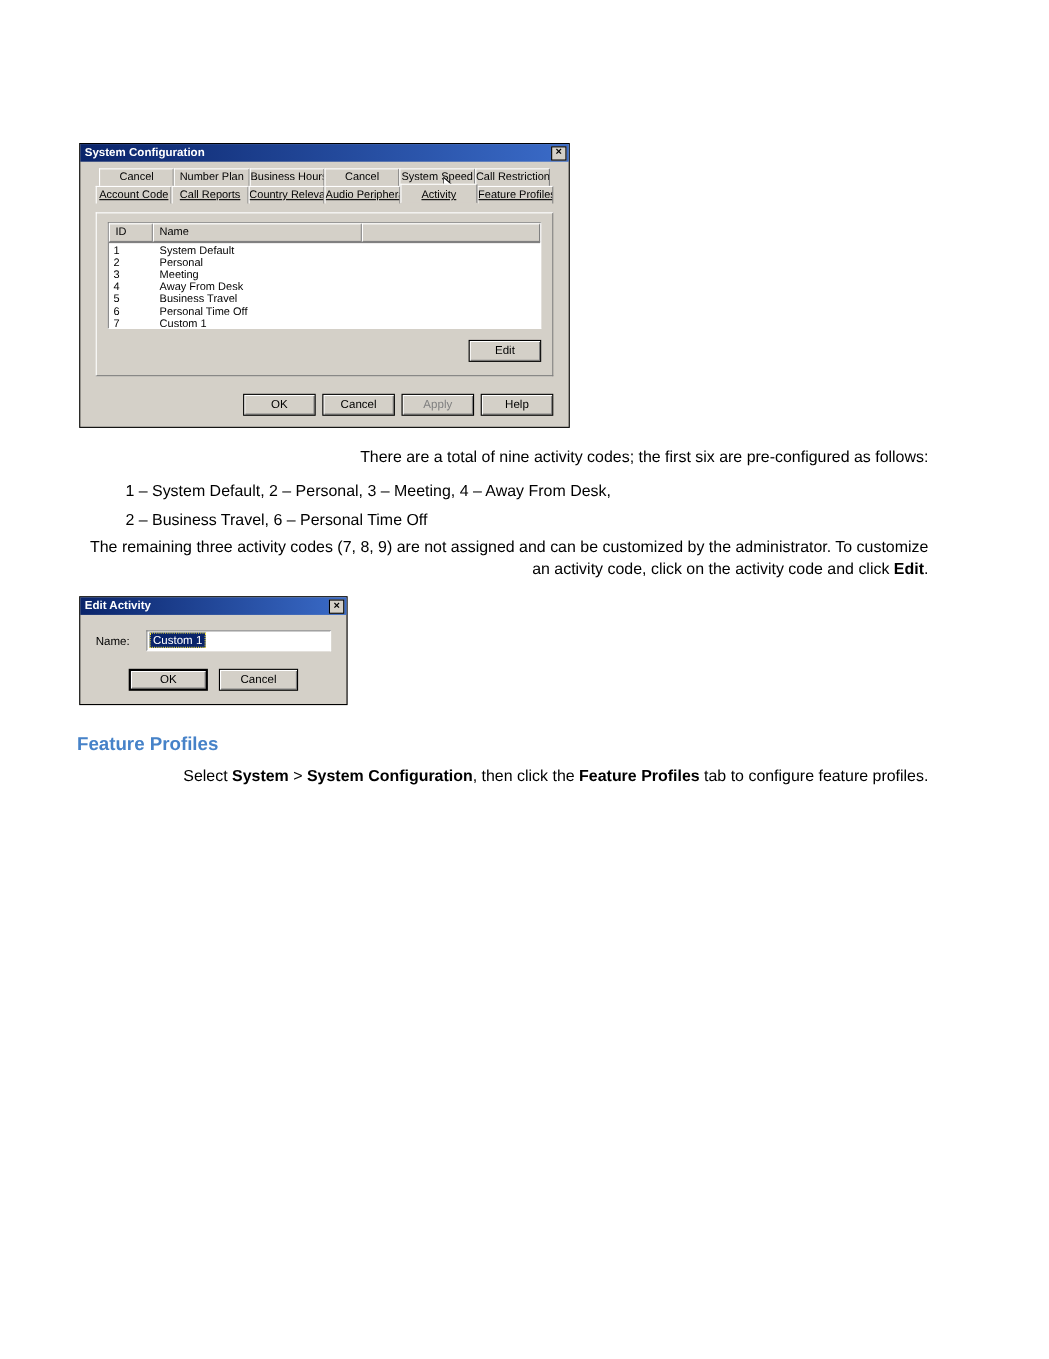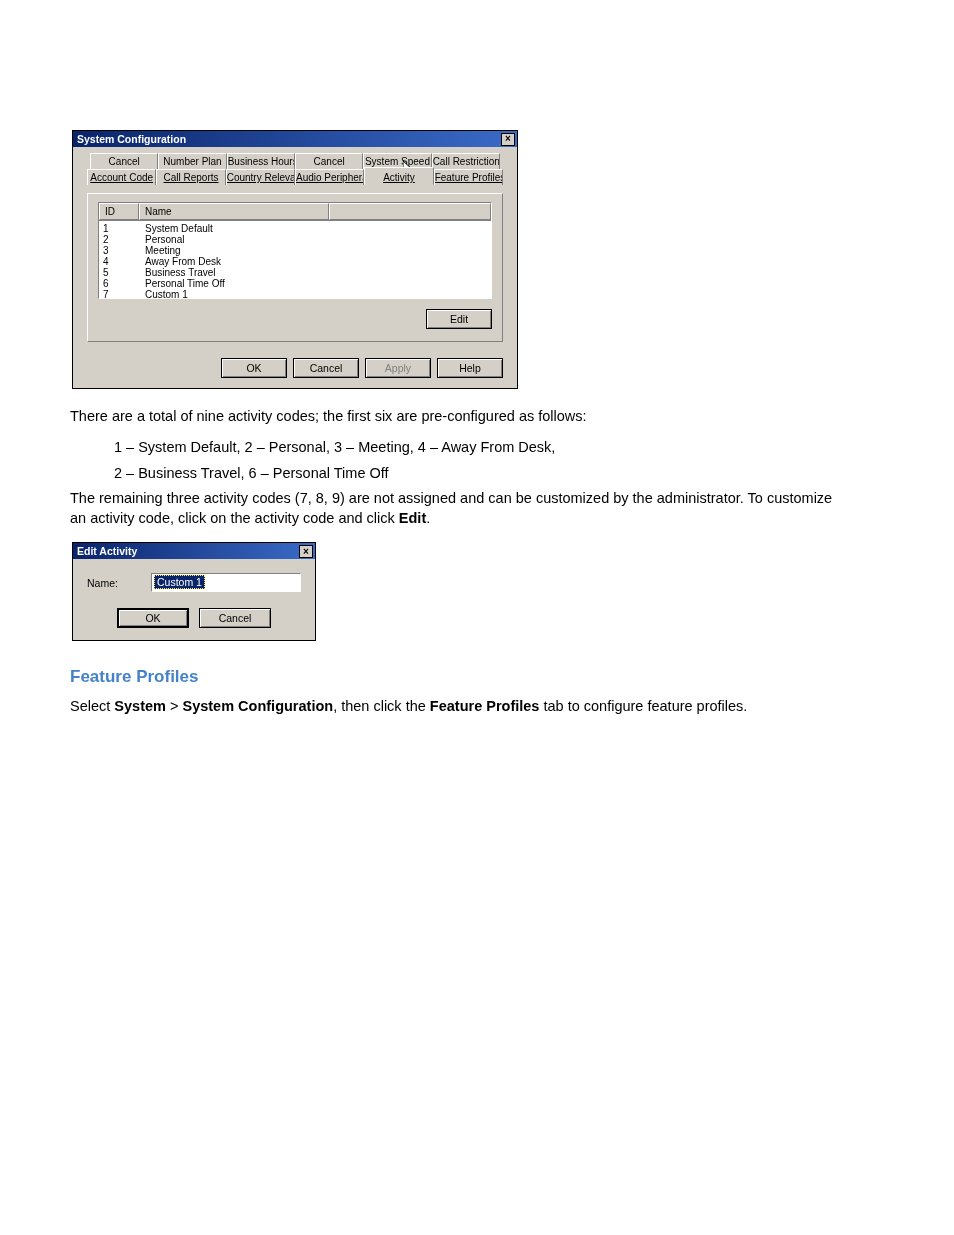--- a/index.html
+++ b/index.html
@@ -106,21 +106,21 @@
     text-align:center; line-height:18px;
     font-family:Tahoma,Arial,sans-serif;
   }
   .btn.disabled { color:#808080; }
   .win .footer {
     display:flex; justify-content:flex-end; gap:6px;
     padding: 6px 14px 10px 14px;
   }
 
   
-  .para { margin: 6px 0 10px 0; line-height:1.35; }
+  .para { margin: 6px 0 10px 0; line-height:1.35;text-align:right; }
   .indent { margin-left:44px; margin-top:6px; margin-bottom:6px; line-height:1.4; }
   .bold { font-weight:bold; }
   .blue { color:#4682c8; font-weight:bold; font-size:17px; margin-top:26px; margin-bottom:10px; }
 
   
   .win2 {
     margin: 14px 0 14px 2px;
     width: 244px;
     background:#d4d0c8;
     border:1px solid #000;
@@ -133,21 +133,21 @@
     color:#fff; font-weight:bold;
     display:flex; align-items:center; justify-content:space-between;
     padding:0 2px 0 4px;
   }
   .win2 .closebtn2 {
     width:14px; height:13px; background:#d4d0c8; border:1px solid #000;
     display:flex; align-items:center; justify-content:center;
     font-size:10px; color:#000; font-weight:bold;
   }
   .win2 .body2 { padding:14px 14px 12px 14px; }
-  .fldrow { display:flex; align-items:center; gap:28px; margin-bottom:16px; }
+  .fldrow { display:flex; align-items:center; gap:10px; margin-bottom:16px; }
   .fldrow .lbl { width:36px; }
   .fldrow .txtwrap {
     flex:1;
     border:1px solid #808080;
     border-right-color:#fff; border-bottom-color:#fff;
     background:#fff; height:19px;
     padding:1px 2px;
   }
   .fldrow .txt {
     background:#0a246a; color:#fff;

